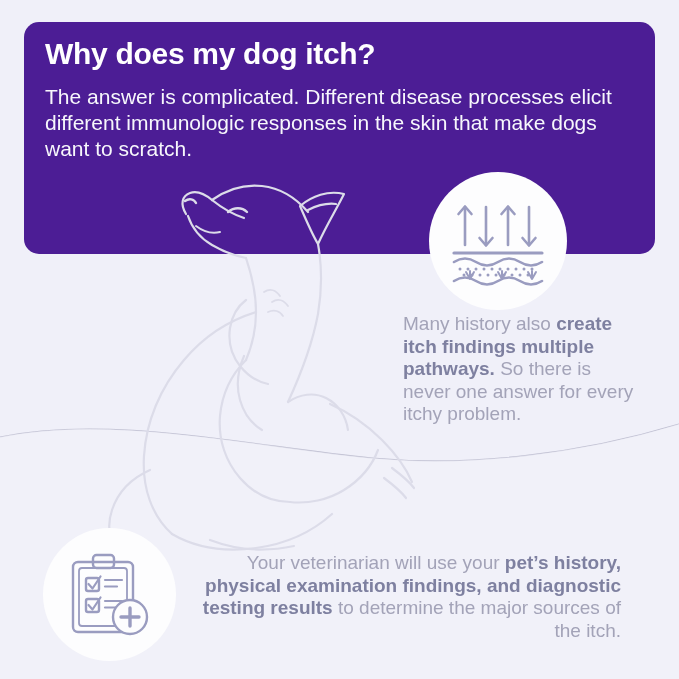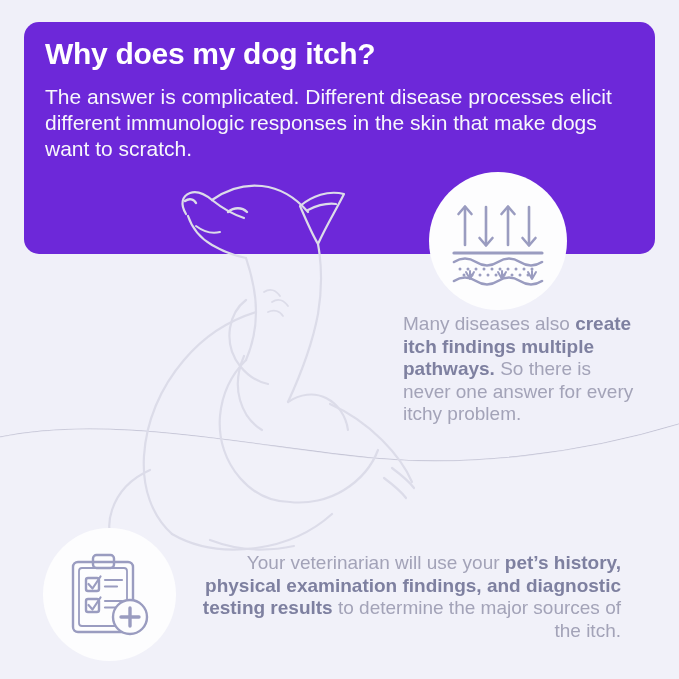--- a/index.html
+++ b/index.html
@@ -30,21 +30,21 @@
     pointer-events:none;
   }
 
   
   .header-card {
     position:absolute;
     left:24px;
     top:22px;
     width:631px;
     height:232px;
-    background:#6d28d9;
+    background:#4c1d95;
     border-radius:15px;
     z-index:3;
   }
 
   .card-title {
     position:absolute;
     left:21px;
     top:15px;
     color:#ffffff;
     font-size:30px;
@@ -308,20 +308,20 @@
       </g>
 
       <g>
         <circle cx="66" cy="68" r="17" fill="#fdfdfe" stroke="#9a9cc0" stroke-width="2.4"></circle>
         <path d="M66 59 v18 M57 68 h18" stroke="#9a9cc0" stroke-width="3.4" stroke-linecap="round" fill="none"></path>
       </g>
     </svg>
   </div>
 
   <div class="text-block block-pathways">
-    <span>Many diseases also </span><b>create itch findings multiple pathways.</b><span> So there is never one answer for every itchy problem.</span>
+    <span>Many history also </span><b>create itch findings multiple pathways.</b><span> So there is never one answer for every itchy problem.</span>
   </div>
 
   <div class="text-block block-vet">
     <span>Your veterinarian will use your </span><b>pet’s history, physical examination findings, and diagnostic testing results</b><span> to determine the major sources of the itch.</span>
   </div>
 
 </div>
 
 </body></html>

